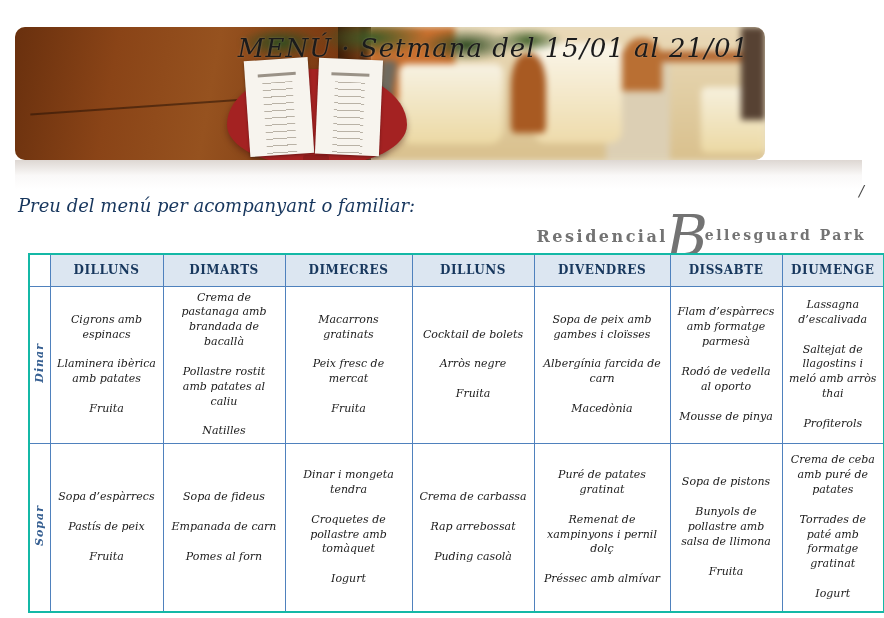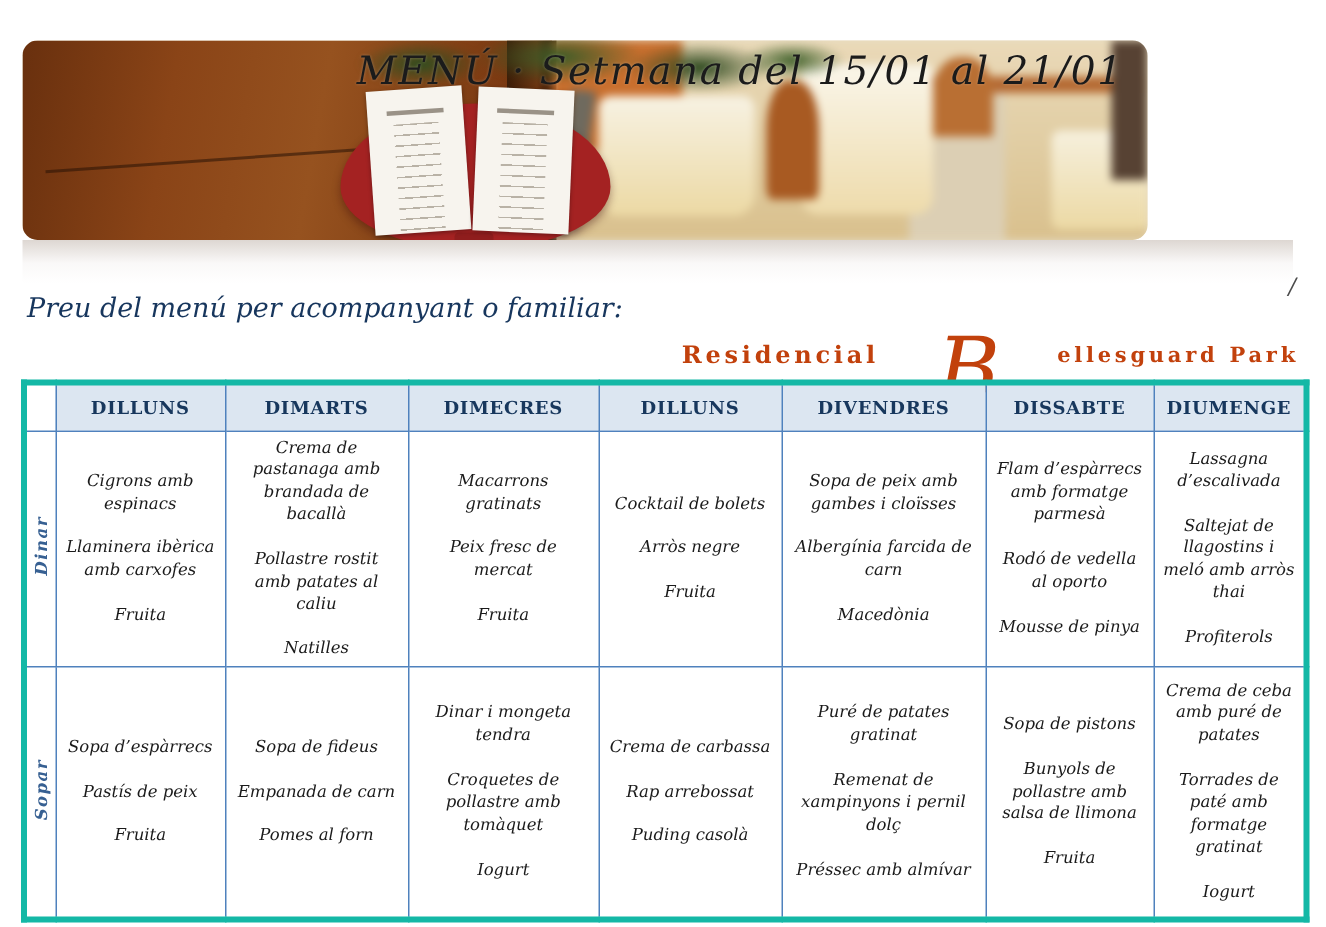--- a/index.html
+++ b/index.html
@@ -64,33 +64,33 @@
       font-style:italic; font-weight:500; font-size:26px; letter-spacing:1px;
       font-family:"DejaVu Serif", serif; text-shadow:0 0 2px rgba(255,255,255,.25); }
 
   .reflection { position:absolute; left:15px; top:160px; width:847px; height:34px;
       background:linear-gradient(to bottom, rgba(150,130,115,.32), rgba(210,200,195,.12) 45%, rgba(255,255,255,0) 85%); }
 
   
   .subrow { position:absolute; left:15px; top:190px; width:853px; height:58px; }
   .pricing { position:absolute; left:3px; top:2px; color:#17365d; font-style:italic;
              font-size:18px; line-height:1.55; }
-  .logo { position:absolute; right:2px; bottom:2px; display:flex; align-items:center;
-          color:#c2410c; white-space:nowrap;gap:41px; }
+  .logo { position:absolute; right:2px; bottom:2px; display:flex; align-items:flex-start;
+          color:#737373; white-space:nowrap; }
   .logo-pre  { font-size:16px; letter-spacing:2.5px; font-weight:bold; }
   .logo-b    { font-size:57px; font-style:italic; line-height:0;
                transform:translateY(9px); margin:0 -3px 0 -2px; }
   .logo-rest { font-size:14px; letter-spacing:2.5px; font-weight:bold; }
   .slash-mark { position:absolute; right:4px; top:-8px; color:#4a4a4a;
                 font-size:15px; font-style:italic; }
 
   
-  table.menu { position:absolute; left:14px; top:253px; width:855px;
+  table.menu { position:absolute; left:28px; top:253px; width:855px;
                border-collapse:collapse; table-layout:fixed;
-               border:4px solid #14b8a6; }
+               border:2px solid #14b8a6; }
   table.menu th, table.menu td { border:1px solid #4f81bd; }
   thead tr { height:32px; }
   th.day { background:#dce6f1; color:#17375d; font-size:12px; font-weight:bold;
            letter-spacing:.5px; text-align:center; font-family:"DejaVu Serif", serif; }
   th.corner { background:#ffffff; }
   tbody tr:nth-child(1) { height:155px; }
   tbody tr:nth-child(2) { height:168px; }
   th.row-label-cell { background:#fff; text-align:center; vertical-align:middle; }
   .row-label { writing-mode:vertical-rl; transform:rotate(180deg);
                color:#376092; font-weight:bold; font-style:italic; font-size:11px;
@@ -176,21 +176,21 @@
         </tr>
     </thead>
     <tbody id="menu-body">
         <tr>
     <th class="row-label-cell">
       <span class="row-label">Dinar</span>
     </th>
   <td class="menu-cell">
     <div class="cell-inner">
               <p class="dish">Cigrons amb espinacs</p>
-              <p class="dish">Llaminera ibèrica amb carxofes</p>
+              <p class="dish">Llaminera ibèrica amb patates</p>
               <p class="dish">Fruita</p>
             </div>
   </td>
           <td class="menu-cell">
     <div class="cell-inner">
               <p class="dish">Crema de pastanaga amb brandada de bacallà</p>
               <p class="dish">Pollastre rostit amb patates al caliu</p>
               <p class="dish">Natilles</p>
             </div>
   </td>

